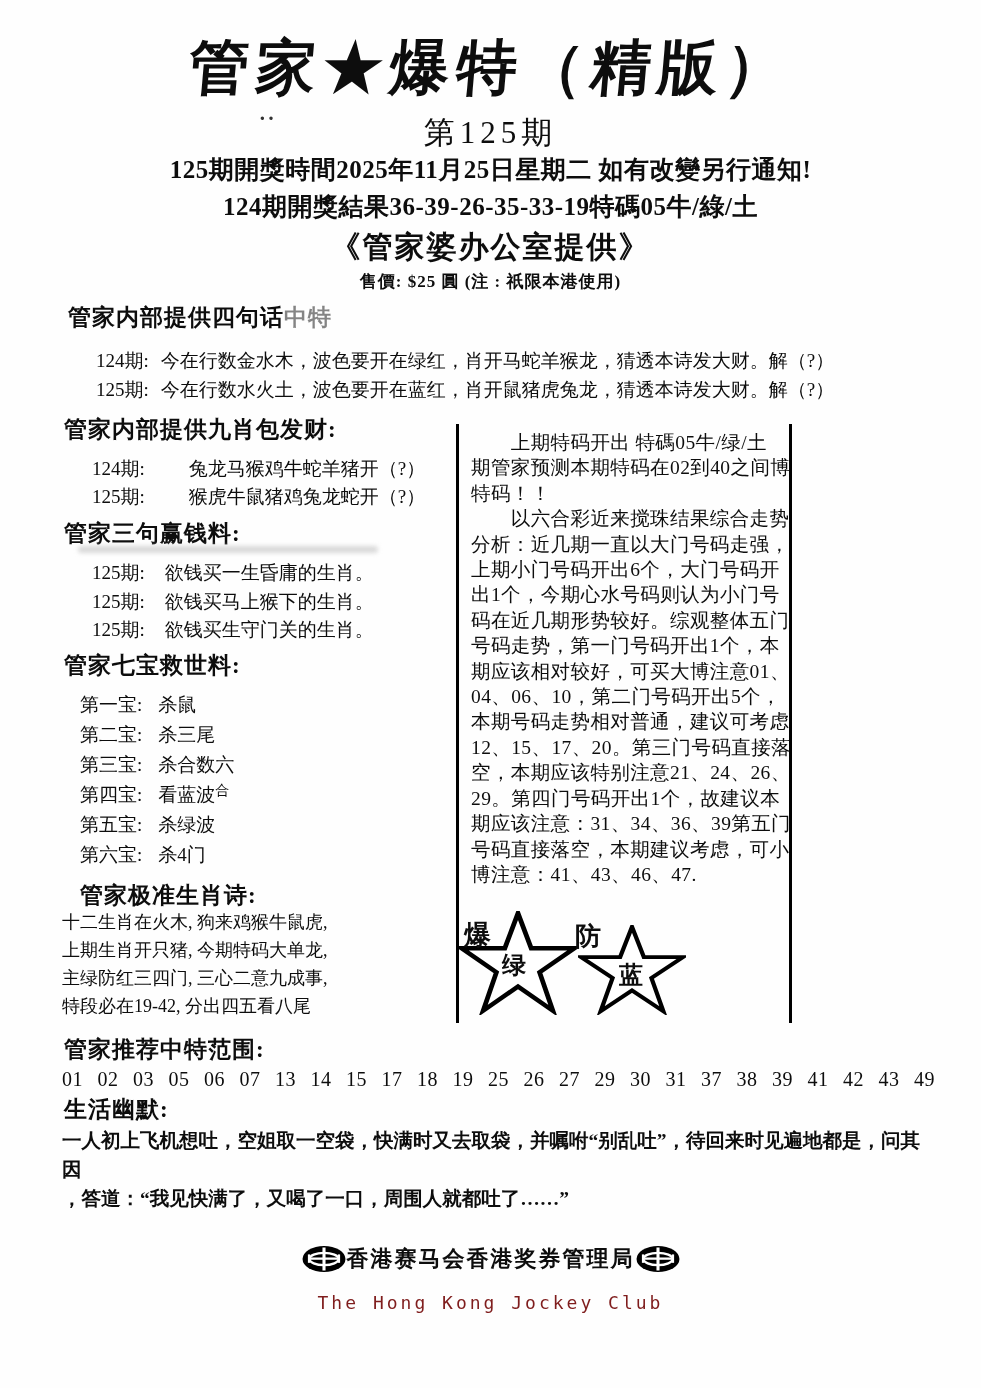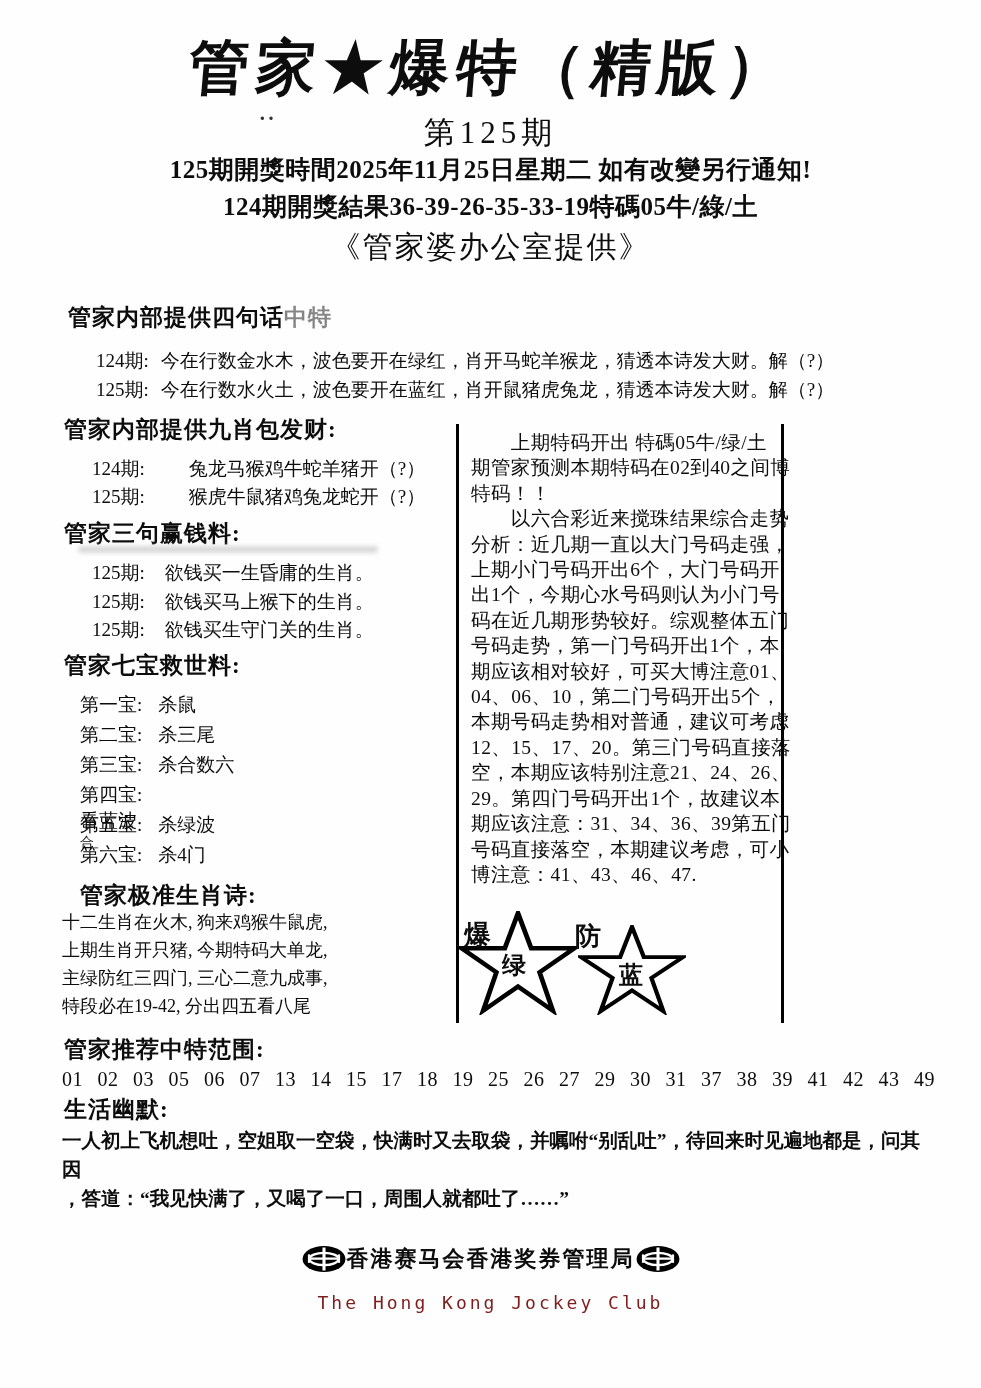--- a/index.html
+++ b/index.html
@@ -13,32 +13,32 @@
   .cw{left:0;width:100%;text-align:center;}
   .doc-title{
     top:28px;font-size:60px;font-weight:900;letter-spacing:7px;
     transform:skewX(-5deg);white-space:nowrap;
   }
   .title-dots{left:258px;top:96px;font-size:26px;letter-spacing:2px;color:#333;}
   .issue{top:112px;font-size:31px;letter-spacing:5px;}
   .notice{font-size:25px;font-weight:bold;letter-spacing:0.5px;}
   .notice1{top:153px;}
   .notice2{top:190px;}
-  .provider{top:227px;font-size:30px;font-weight:normal;letter-spacing:2px;text-align:center;}
+  .provider{top:227px;font-size:30px;font-weight:bold;letter-spacing:2px;text-align:center;}
   .price{top:270px;font-size:17px;font-weight:bold;letter-spacing:1px;}
   .sec-title{font-size:23px;font-weight:bold;letter-spacing:1px;white-space:nowrap;}
   .faded{opacity:0.5;}
   .row{display:flex;font-size:19px;white-space:nowrap;}
   .row .lbl{flex:none;}
   .subchar{font-size:14px;vertical-align:-6px;}
   .smudge{left:78px;top:546px;width:300px;height:7px;background:#d9d9d9;filter:blur(2px);border-radius:4px;}
   .analysis-box{
     left:456px;top:424px;width:301px;height:593px;
     border-left:3px solid #000;border-right:3px solid #000;
-    padding:6px 9px 0 12px;
+    padding:6px 17px 0 12px;
   }
   .a-line{font-size:19.5px;line-height:25.4px;white-space:pre;letter-spacing:0.4px;}
   .stars{left:456px;top:895px;width:322px;height:130px;}
   .star-label{position:absolute;font-size:27px;font-weight:bold;z-index:2;}
   .star-svg{position:absolute;z-index:1;}
   .star-inner{position:absolute;font-size:24px;font-weight:bold;z-index:3;}
   .numbers{font-size:20px;word-spacing:9px;letter-spacing:0.5px;white-space:nowrap;}
   .joke{font-size:19.5px;font-weight:bold;line-height:29px;width:872px;}
   .footer-cn{top:1243px;display:flex;justify-content:center;align-items:center;width:100%;}
   .footer-cn .cn-text{font-size:22px;font-weight:bold;letter-spacing:2px;}
@@ -49,20 +49,21 @@
 <body>
 
 <div class="page">
 
   <div class="abs cw doc-title">管家★爆特（精版）</div>
   <div class="abs title-dots">‥</div>
   <div class="abs cw issue">第125期</div>
   <div class="abs cw notice notice1">125期開獎時間2025年11月25日星期二 如有改變另行通知!</div>
   <div class="abs cw notice notice2">124期開獎結果36-39-26-35-33-19特碼05牛/綠/土</div>
   <div class="abs cw provider">《管家婆办公室提供》</div>
+  <div class="abs cw price">售價: $25 圓 (注 : 祇限本港使用)</div>
 
   <div class="abs sec-title" style="left:68px;top:302px;">
     <span>管家内部提供四句话</span><span class="faded">中特</span>
   </div>
   <div class="abs row" style="left:96px;top:348px;">
     <span class="lbl" style="margin-right:12px;">124期:</span>
     <span>今在行数金水木，波色要开在绿红，肖开马蛇羊猴龙，猜透本诗发大财。解（?）</span>
   </div>
   <div class="abs row" style="left:96px;top:377px;">
     <span class="lbl" style="margin-right:12px;">125期:</span>
@@ -100,21 +101,21 @@
     <span>杀鼠</span>
   </div>
   <div class="abs row" style="left:80px;top:722px;">
     <span class="lbl" style="margin-right:16px;">第二宝:</span>
     <span>杀三尾</span>
   </div>
   <div class="abs row" style="left:80px;top:752px;">
     <span class="lbl" style="margin-right:16px;">第三宝:</span>
     <span>杀合数六</span>
   </div>
-  <div class="abs row" style="left:80px;top:782px;flex-direction:column;">
+  <div class="abs row" style="left:80px;top:782px;">
     <span class="lbl" style="margin-right:16px;">第四宝:</span>
     <span>看蓝波</span>
     <span class="subchar">合</span>
   </div>
   <div class="abs row" style="left:80px;top:812px;">
     <span class="lbl" style="margin-right:16px;">第五宝:</span>
     <span>杀绿波</span>
   </div>
   <div class="abs row" style="left:80px;top:842px;">
     <span class="lbl" style="margin-right:16px;">第六宝:</span>

